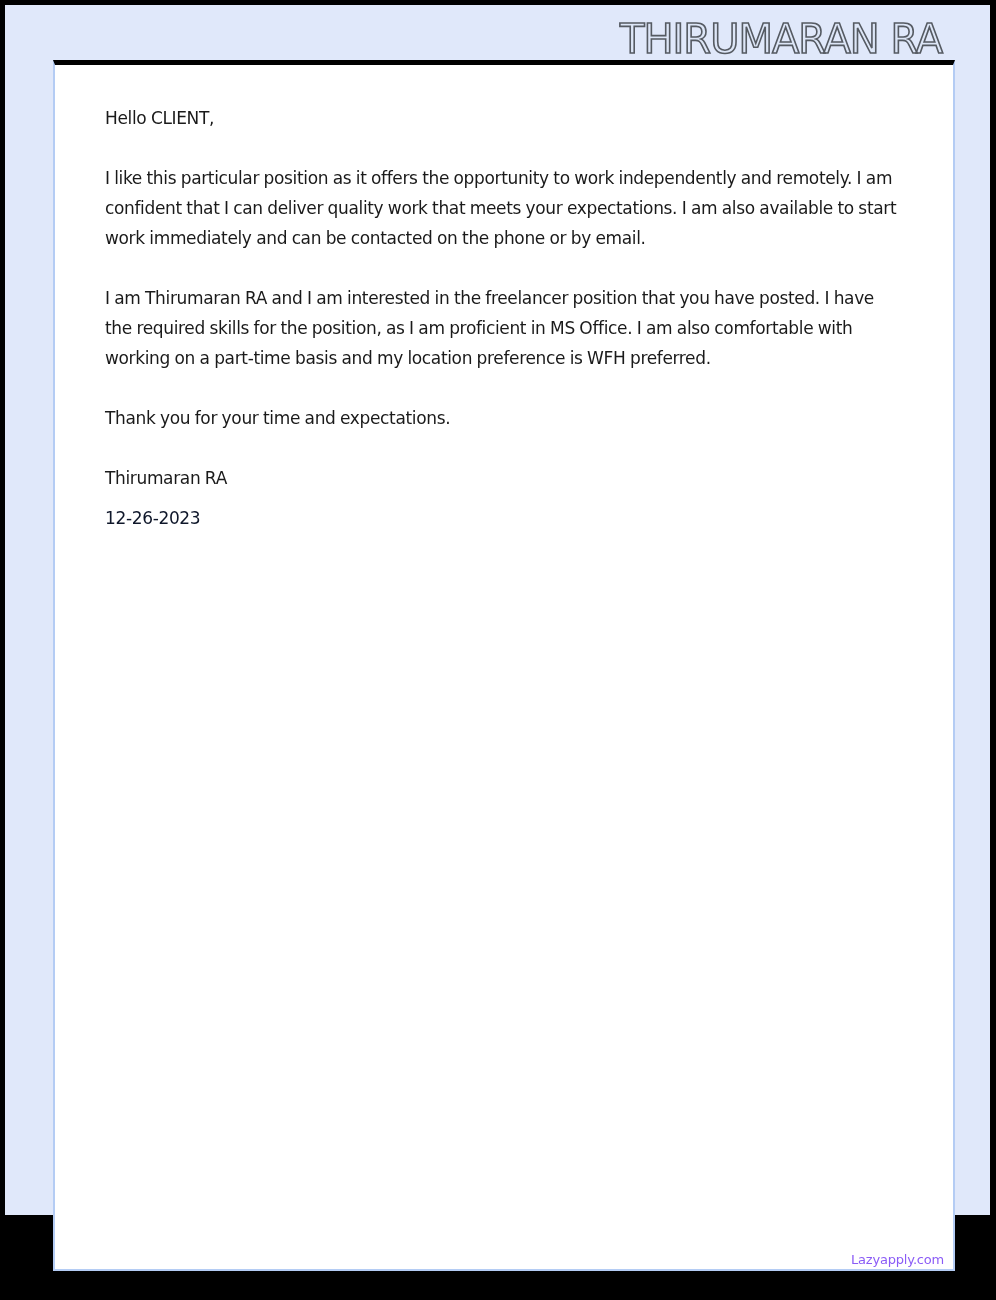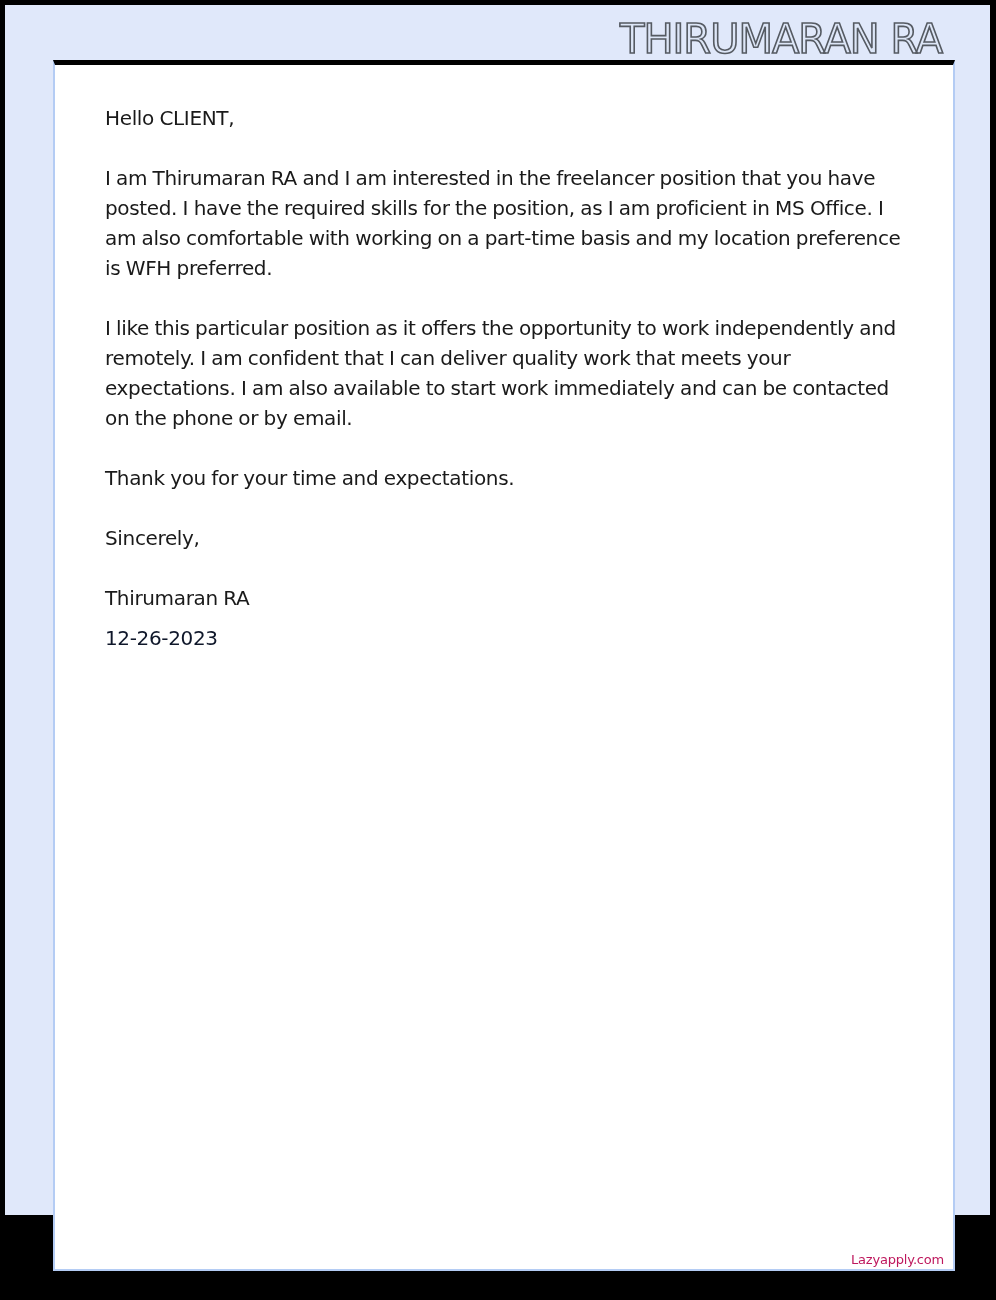--- a/index.html
+++ b/index.html
@@ -47,56 +47,55 @@
       border-right: 2px solid #b4ccf4;
       border-bottom: 2px solid #b4ccf4;
       box-sizing: content-box;
     }
     .content {
       position: absolute;
       left: 50px;
       top: 38px;
       width: 800px;
       font-family: "DejaVu Sans", sans-serif;
-      font-size: 20px;
+      font-size: 17px;
       line-height: 30px;
       color: #1a1a1a;
       letter-spacing: -0.35px;
       word-spacing: -0.5px;
     }
     .content p {
       margin: 0 0 30px 0;
     }
     .content p.tight {
       margin-bottom: 10px;
     }
     .date {
       color: #0f172a;
     }
     .footer {
       position: absolute;
       right: 9px;
       bottom: 2px;
       font-family: "DejaVu Sans", sans-serif;
       font-size: 13px;
-      color: #be185d;
+      color: #8b5cf6;
       letter-spacing: -0.2px;
     }
   </style>
 </head>
 <body>
 
 <div class="frame">
   <div class="title">THIRUMARAN RA</div>
 
   <div class="page">
     <div class="content">
       <p>Hello CLIENT,</p>
+      <p>I like this particular position as it offers the opportunity to work independently and remotely. I am confident that I can deliver quality work that meets your expectations. I am also available to start work immediately and can be contacted on the phone or by email.</p>
       <p>I am Thirumaran RA and I am interested in the freelancer position that you have posted. I have the required skills for the position, as I am proficient in MS Office. I am also comfortable with working on a part-time basis and my location preference is WFH preferred.</p>
-      <p>I like this particular position as it offers the opportunity to work independently and remotely. I am confident that I can deliver quality work that meets your expectations. I am also available to start work immediately and can be contacted on the phone or by email.</p>
       <p>Thank you for your time and expectations.</p>
-      <p>Sincerely,</p>
       <p class="tight">Thirumaran RA</p>
       <p class="date">12-26-2023</p>
     </div>
     <div class="footer">Lazyapply.com</div>
   </div>
 </div>
 
 </body></html>

